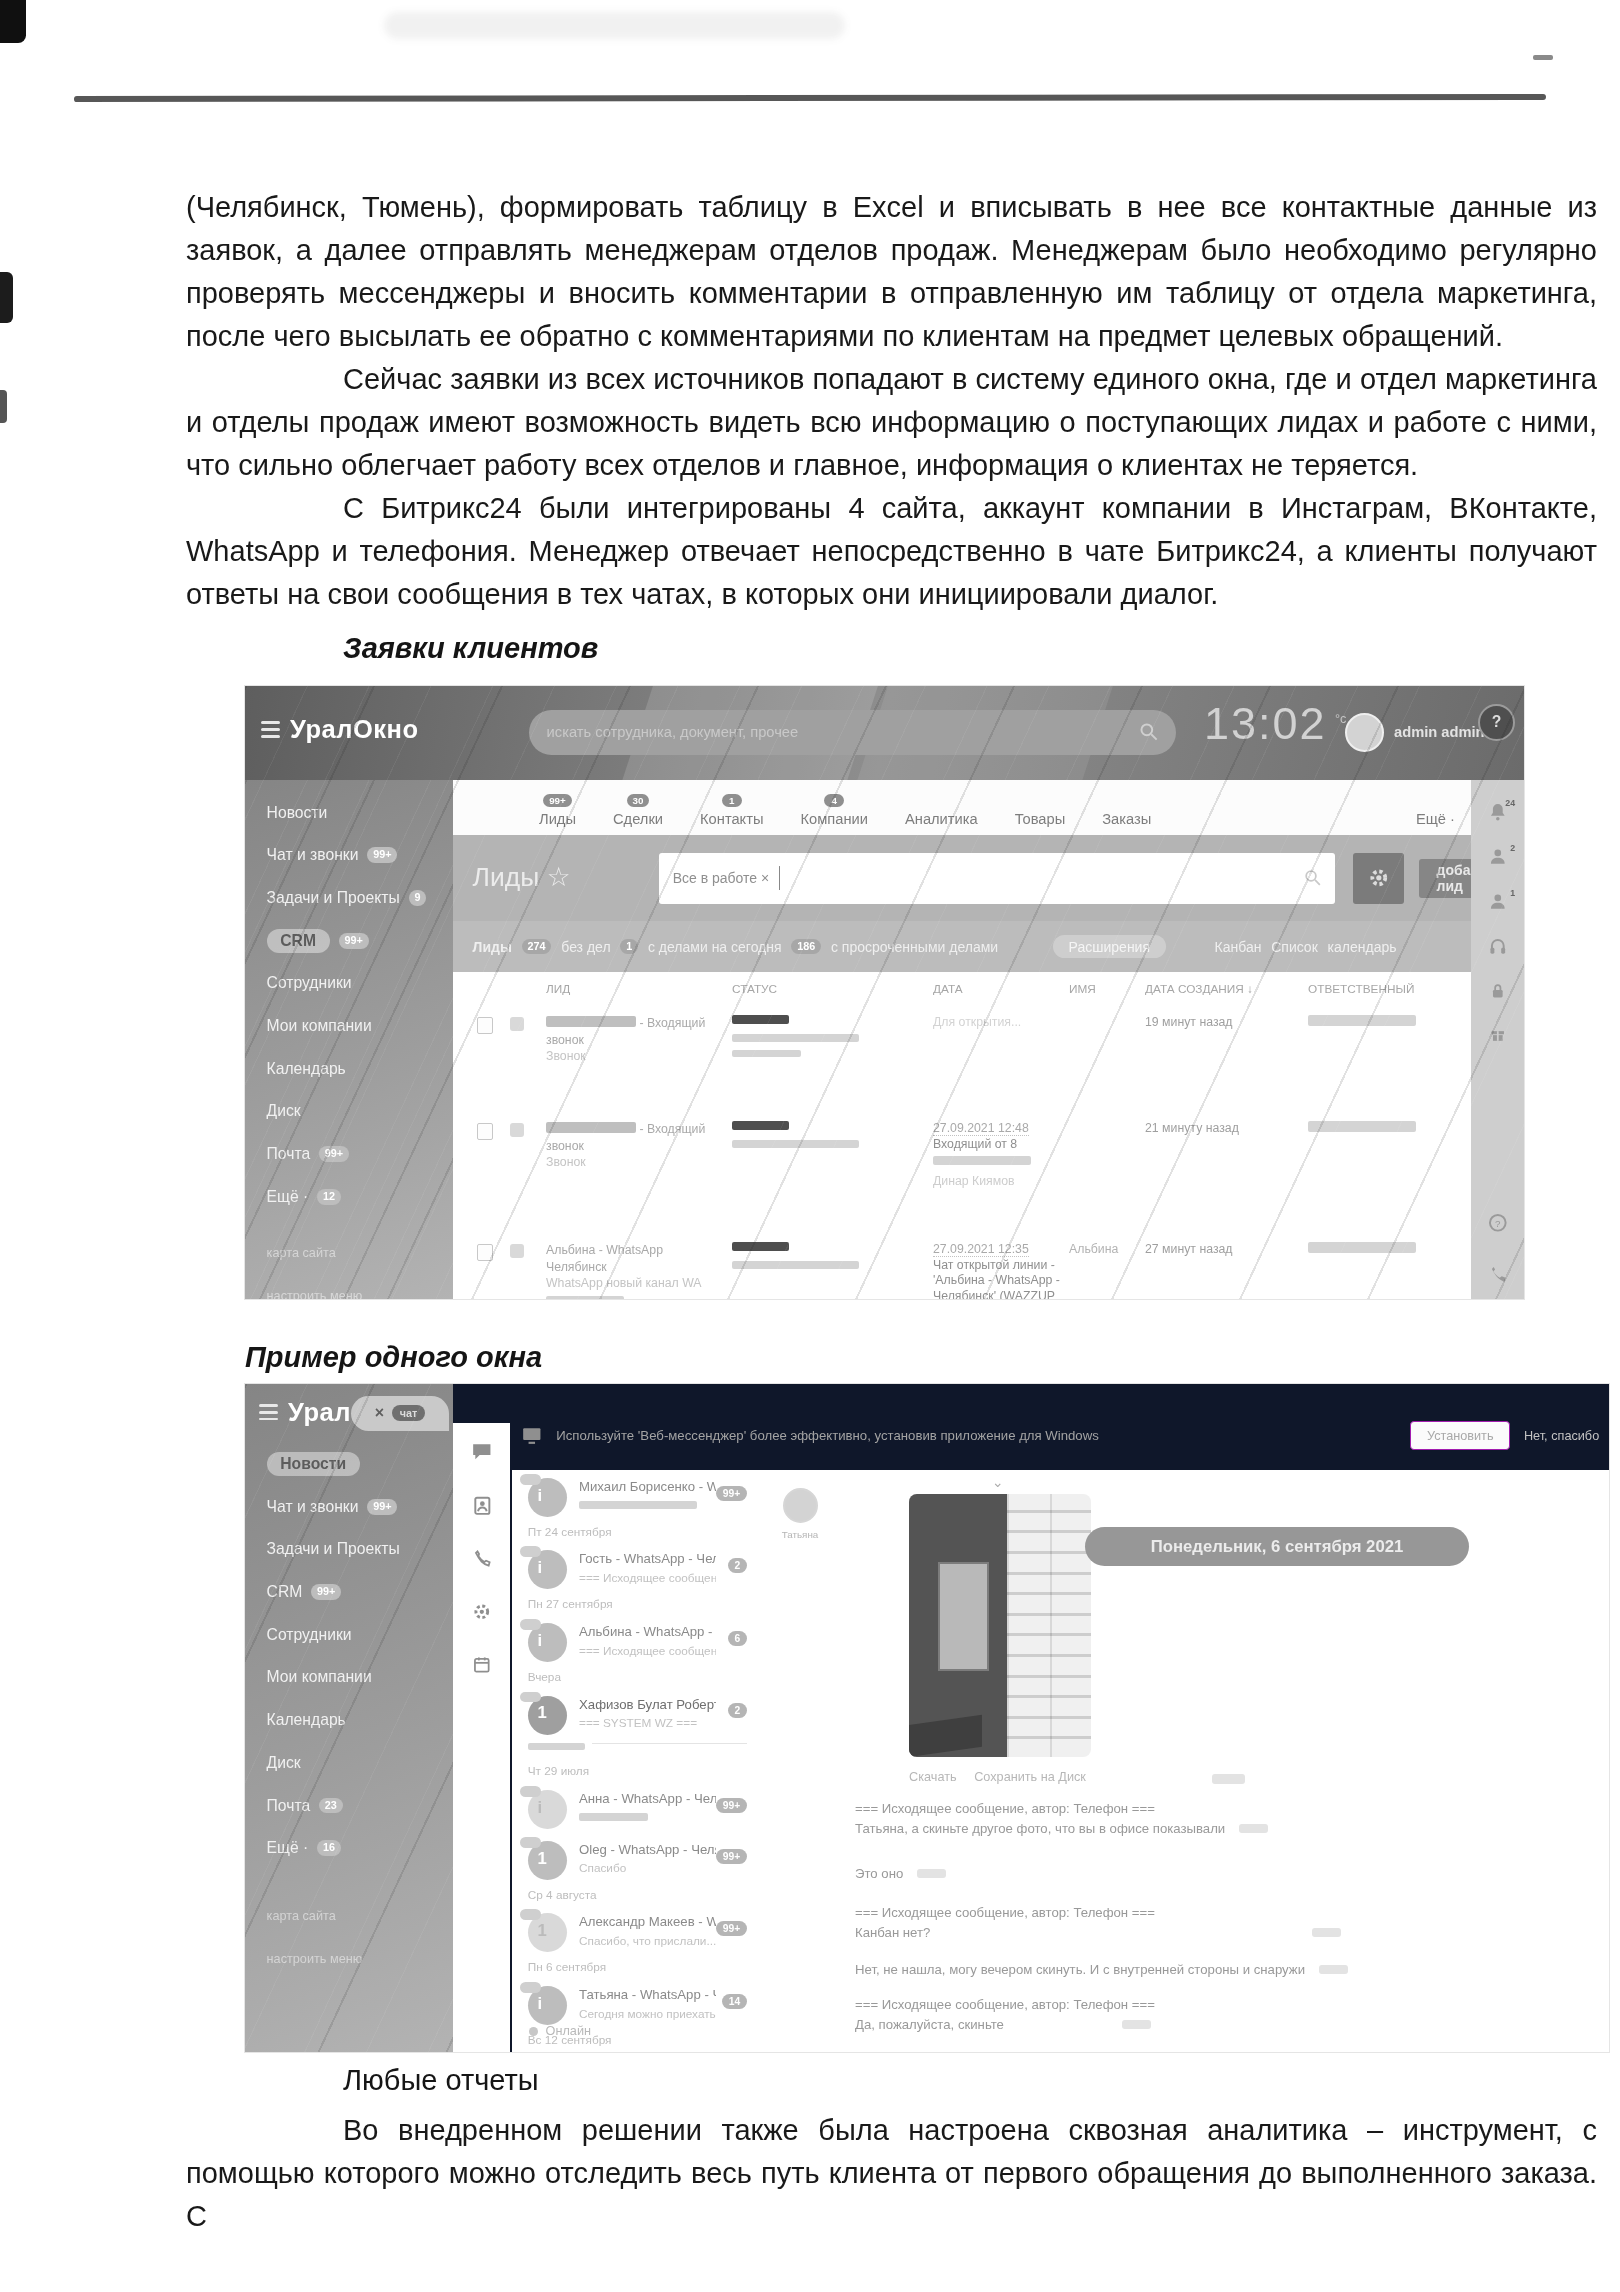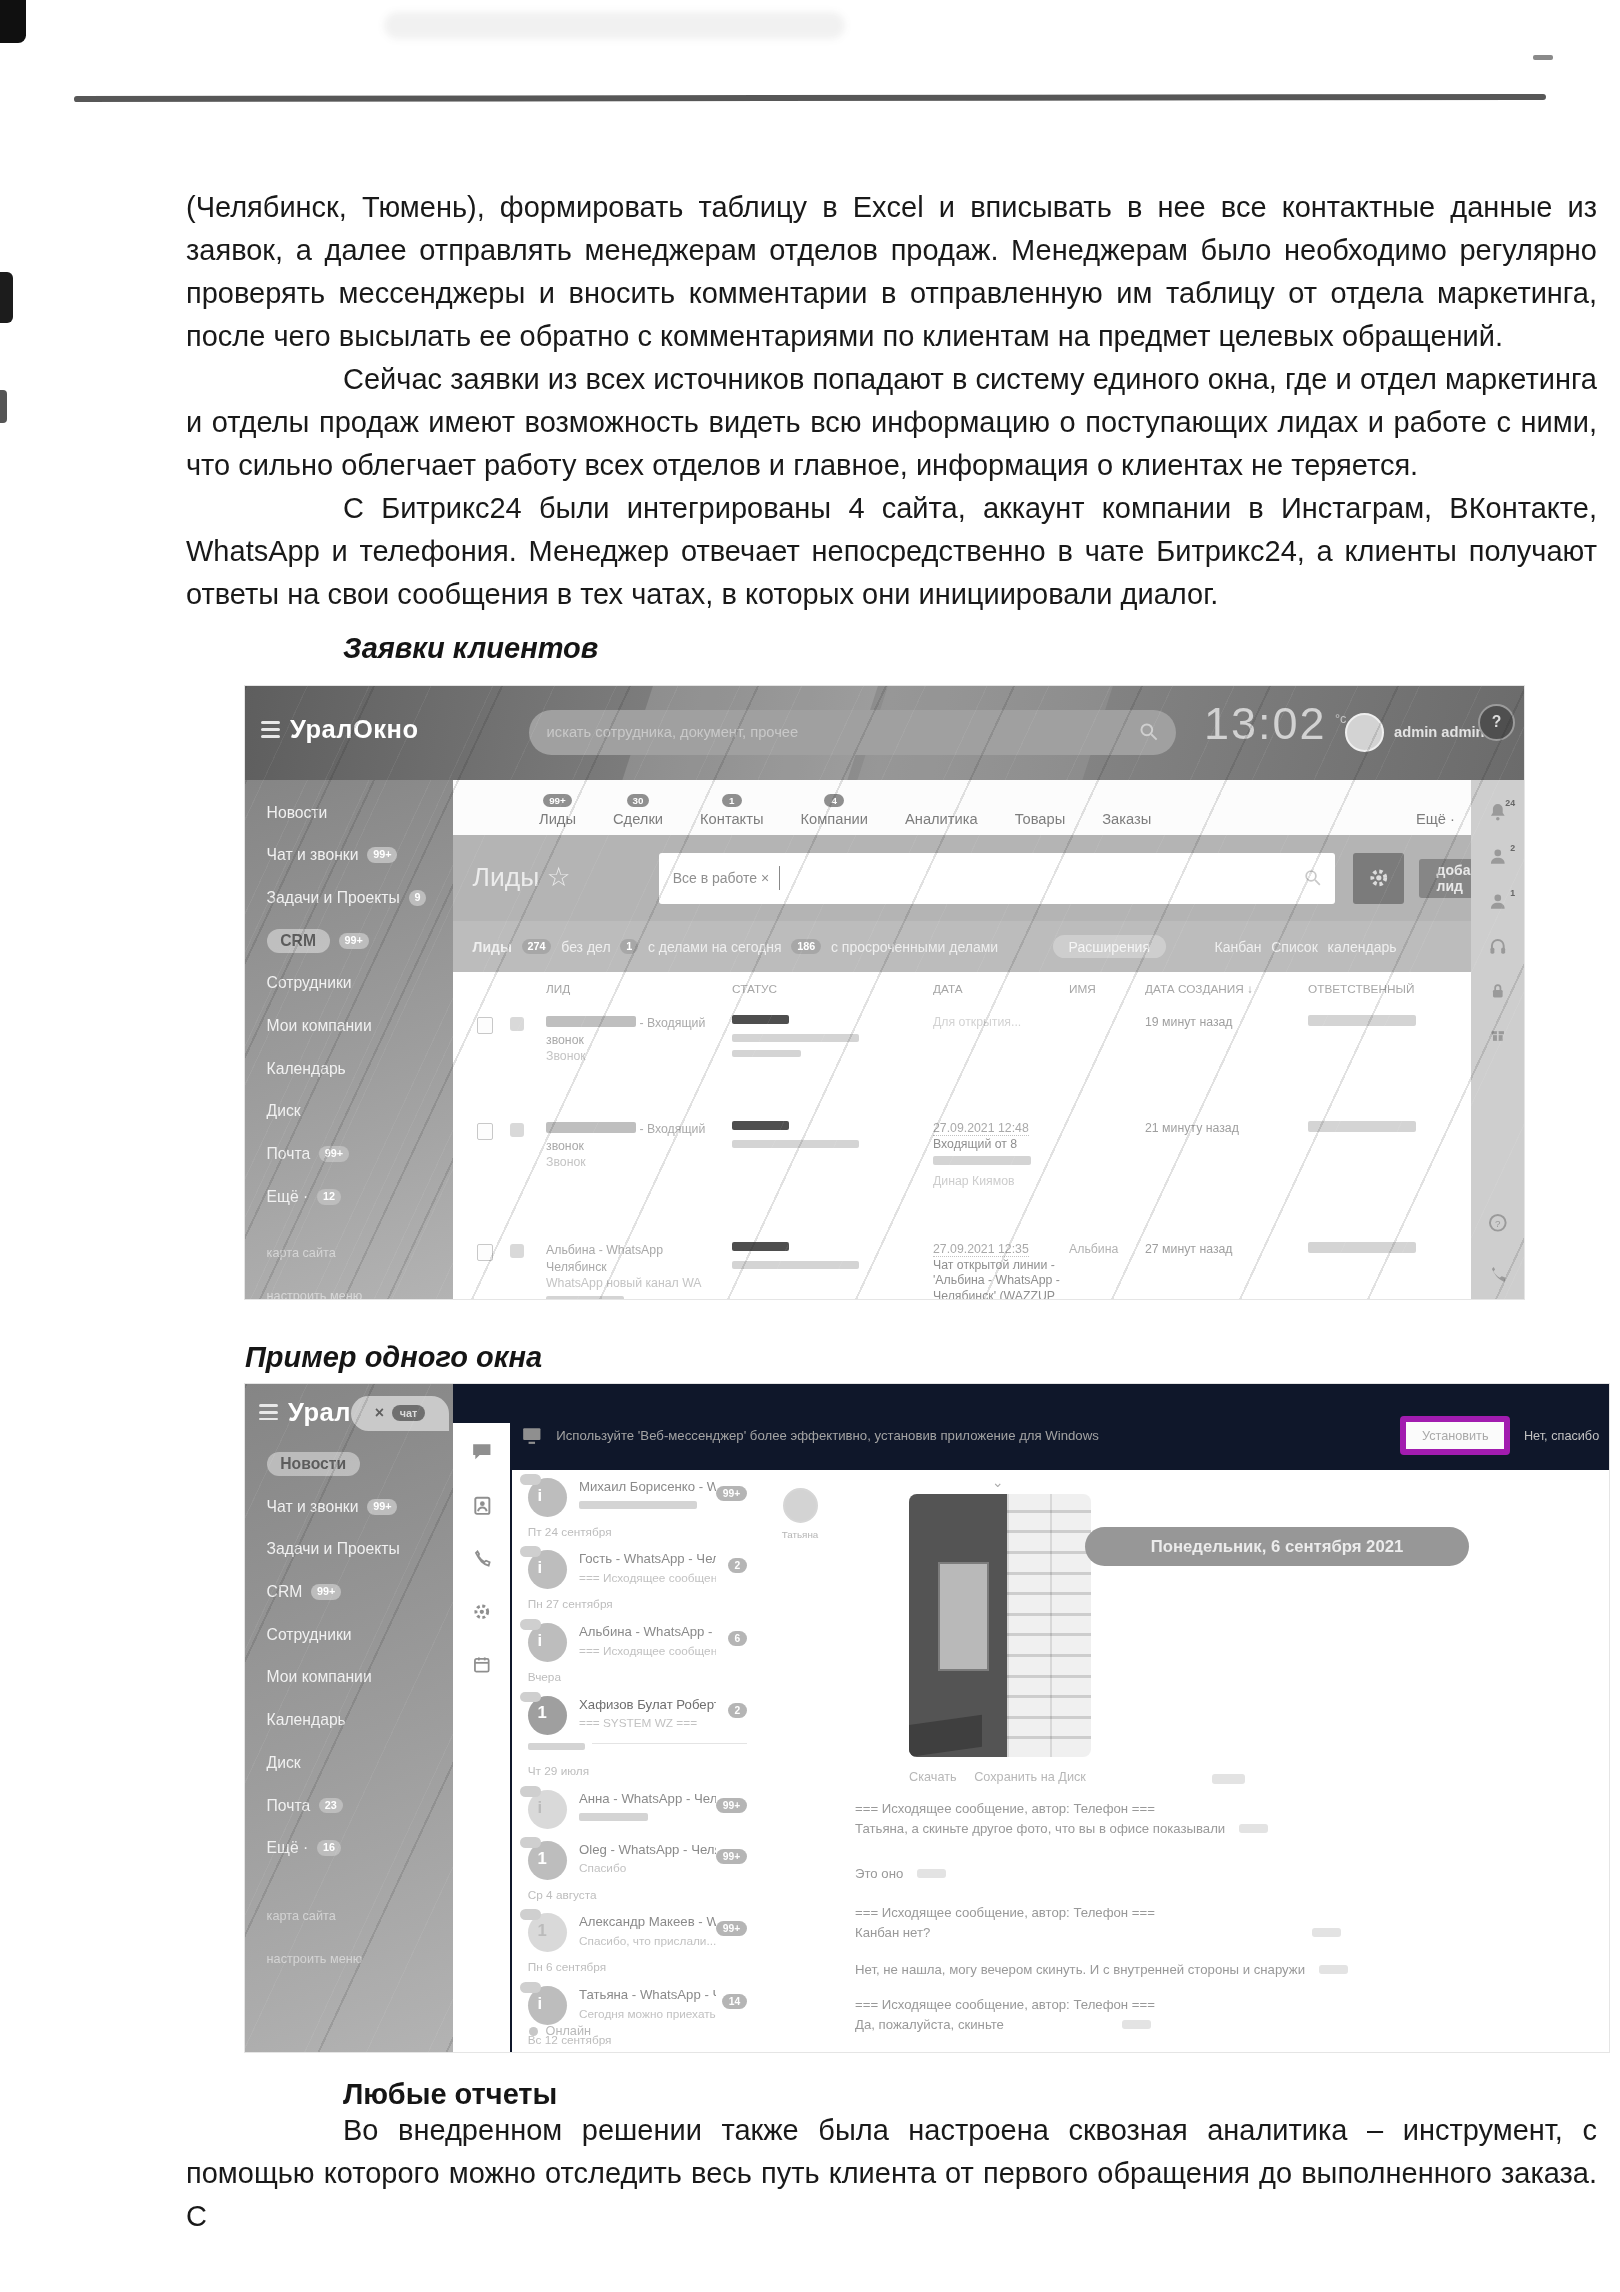--- a/index.html
+++ b/index.html
@@ -11,21 +11,21 @@
   .blob1{left:0;top:0;width:25.5px;height:43px;background:#101010;border-radius:0 0 7.8px 0;}
   .blob2{left:0;top:272px;width:12.7px;height:51px;background:#1c1c1c;border-radius:0 5.9px 5.9px 0;}
   .blob3{left:0;top:390px;width:6.9px;height:33px;background:#555;border-radius:0 3.9px 3.9px 0;}
   .smear{left:384px;top:11.8px;width:461px;height:27.4px;background:rgba(60,60,60,.07);filter:blur(3.9px);border-radius:13.7px;}
   .mark-r{left:1533px;top:55px;width:19.6px;height:4.9px;background:#8a8a8a;border-radius:2px;}
   
   .doc{position:absolute;left:186px;width:1411px;font-size:29px;line-height:43px;text-align:justify;color:#191919;}
   .doc p{margin:0;}
   .doc p.ind{text-indent:157px;}
   .h-it{position:absolute;font-size:29px;font-weight:bold;font-style:italic;color:#151515;}
-  .h-b{position:absolute;font-size:29px;font-weight:bold;color:#151515;margin-top:14px;}
+  .h-b{position:absolute;font-size:29px;font-weight:normal;color:#151515;}
   
   .shot{position:absolute;overflow:hidden;box-shadow:0 0 0 1px rgba(0,0,0,.10);background:#f4f4f4;}
   .streaks::after{content:"";position:absolute;inset:0;pointer-events:none;
      background:repeating-linear-gradient(115deg,rgba(25,25,25,.13) 0 2px,rgba(25,25,25,0) 2px 116px),
                 repeating-linear-gradient(115deg,rgba(255,255,255,.06) 0 1px,rgba(255,255,255,0) 1px 56px);}
   .sbar{position:absolute;left:0;width:208px;background:linear-gradient(160deg,#858585,#9d9d9d 55%,#b3b3b3);}
   .sbar-items{position:absolute;left:21.6px;right:5.9px;display:flex;flex-direction:column;gap:12.7px;}
   .sitem{display:flex;align-items:center;gap:8.8px;font-size:15.7px;color:#f1f1f1;white-space:nowrap;height:30px;}
   .sitem .pill{background:rgba(255,255,255,.42);color:#5c5c5c;font-weight:bold;border-radius:15.7px;padding:2.9px 13.7px;}
   .badge{background:#bdbdbd;color:#fff;font-size:10.8px;font-weight:bold;border-radius:8.8px;padding:1px 5.9px;line-height:13.7px;}
@@ -82,21 +82,21 @@
   .statusbar{width:57px;height:8.8px;background:#4e4e4e;border-radius:2px;margin-bottom:6.9px;}
   .dotted{border-bottom:1px dotted #c2c2c2;}
   .rail{position:absolute;right:0;top:94px;width:53px;bottom:0;background:#cecece;
         display:flex;flex-direction:column;align-items:center;gap:25.5px;padding-top:21.6px;}
   .rail .ic{position:relative;color:#9a9a9a;}
   
   .s2-rail{position:absolute;left:208px;top:39px;width:57px;bottom:0;background:#fff;
            display:flex;flex-direction:column;align-items:center;gap:33px;padding-top:17.6px;}
   .s2-banner{position:absolute;left:276px;top:29px;right:9.8px;height:45px;display:flex;align-items:center;gap:13.7px;
              color:#a3a3a3;font-size:13.2px;}
-  .btn-outline{border:6px solid #a21caf;border-radius:3.9px;color:#a9a9a9;font-size:12.7px;padding:6.9px 15.7px;background:#fbfbfb;}
+  .btn-outline{border:1px solid #a21caf;border-radius:3.9px;color:#a9a9a9;font-size:12.7px;padding:6.9px 15.7px;background:#fbfbfb;}
   .btn-ghost{color:#c3c3c3;font-size:12.7px;}
   .chatlist{position:absolute;left:267px;top:86px;width:245px;bottom:0;background:#fff;
             display:flex;flex-direction:column;gap:2px;padding-top:3.9px;overflow:hidden;}
   .crow{position:relative;height:49px;flex:0 0 auto;}
   .crow .avatar{position:absolute;left:15.7px;top:3.9px;width:39px;height:39px;border:none;}
   .av-d{background:#9f9f9f;}  .av-m{background:#bdbdbd;}  .av-l{background:#d9d9d9;}
   .avbadge{position:absolute;left:7.8px;top:0px;background:#cfcfcf;border-radius:7.8px;width:21.6px;height:10.8px;}
   .avglyph{position:absolute;left:25.5px;top:11.8px;color:#fff;font-weight:bold;font-size:16.7px;}
   .cname{position:absolute;left:67px;top:4.9px;width:137px;font-size:13.2px;color:#8a8a8a;white-space:nowrap;overflow:hidden;}
   .csnip{position:absolute;left:67px;top:24.5px;width:137px;font-size:11.8px;color:#c2c2c2;white-space:nowrap;overflow:hidden;}

